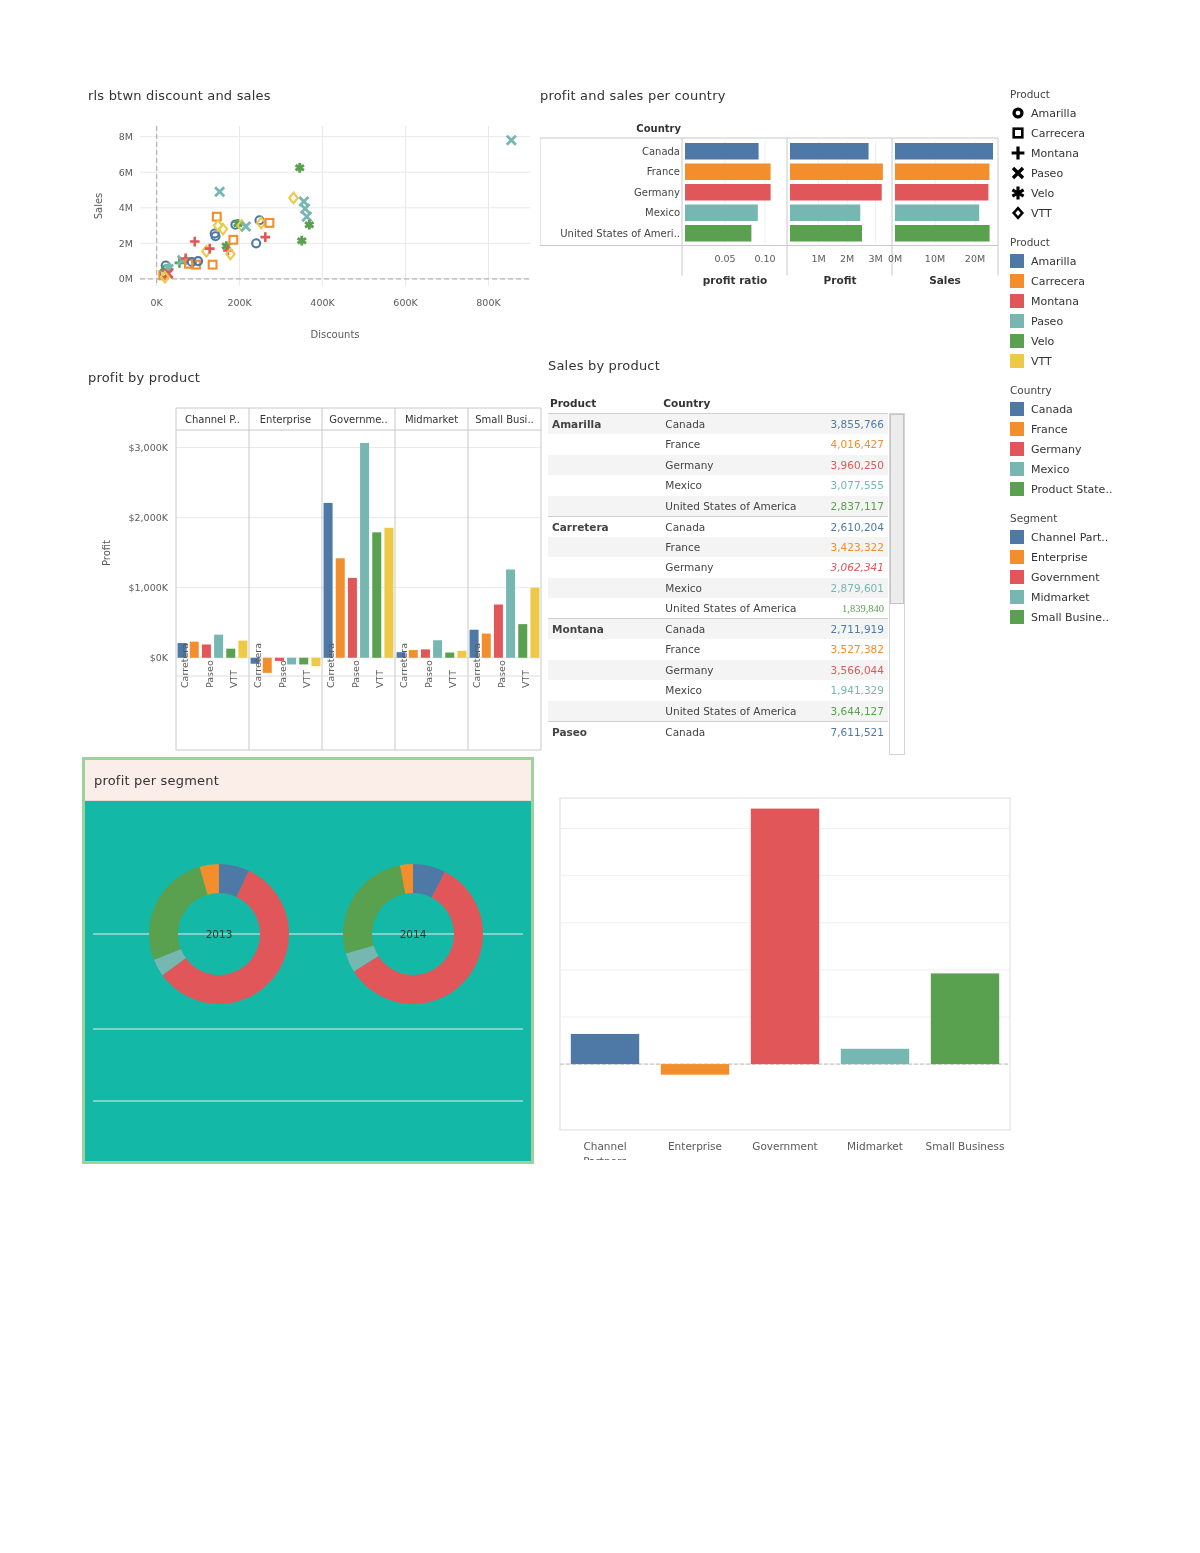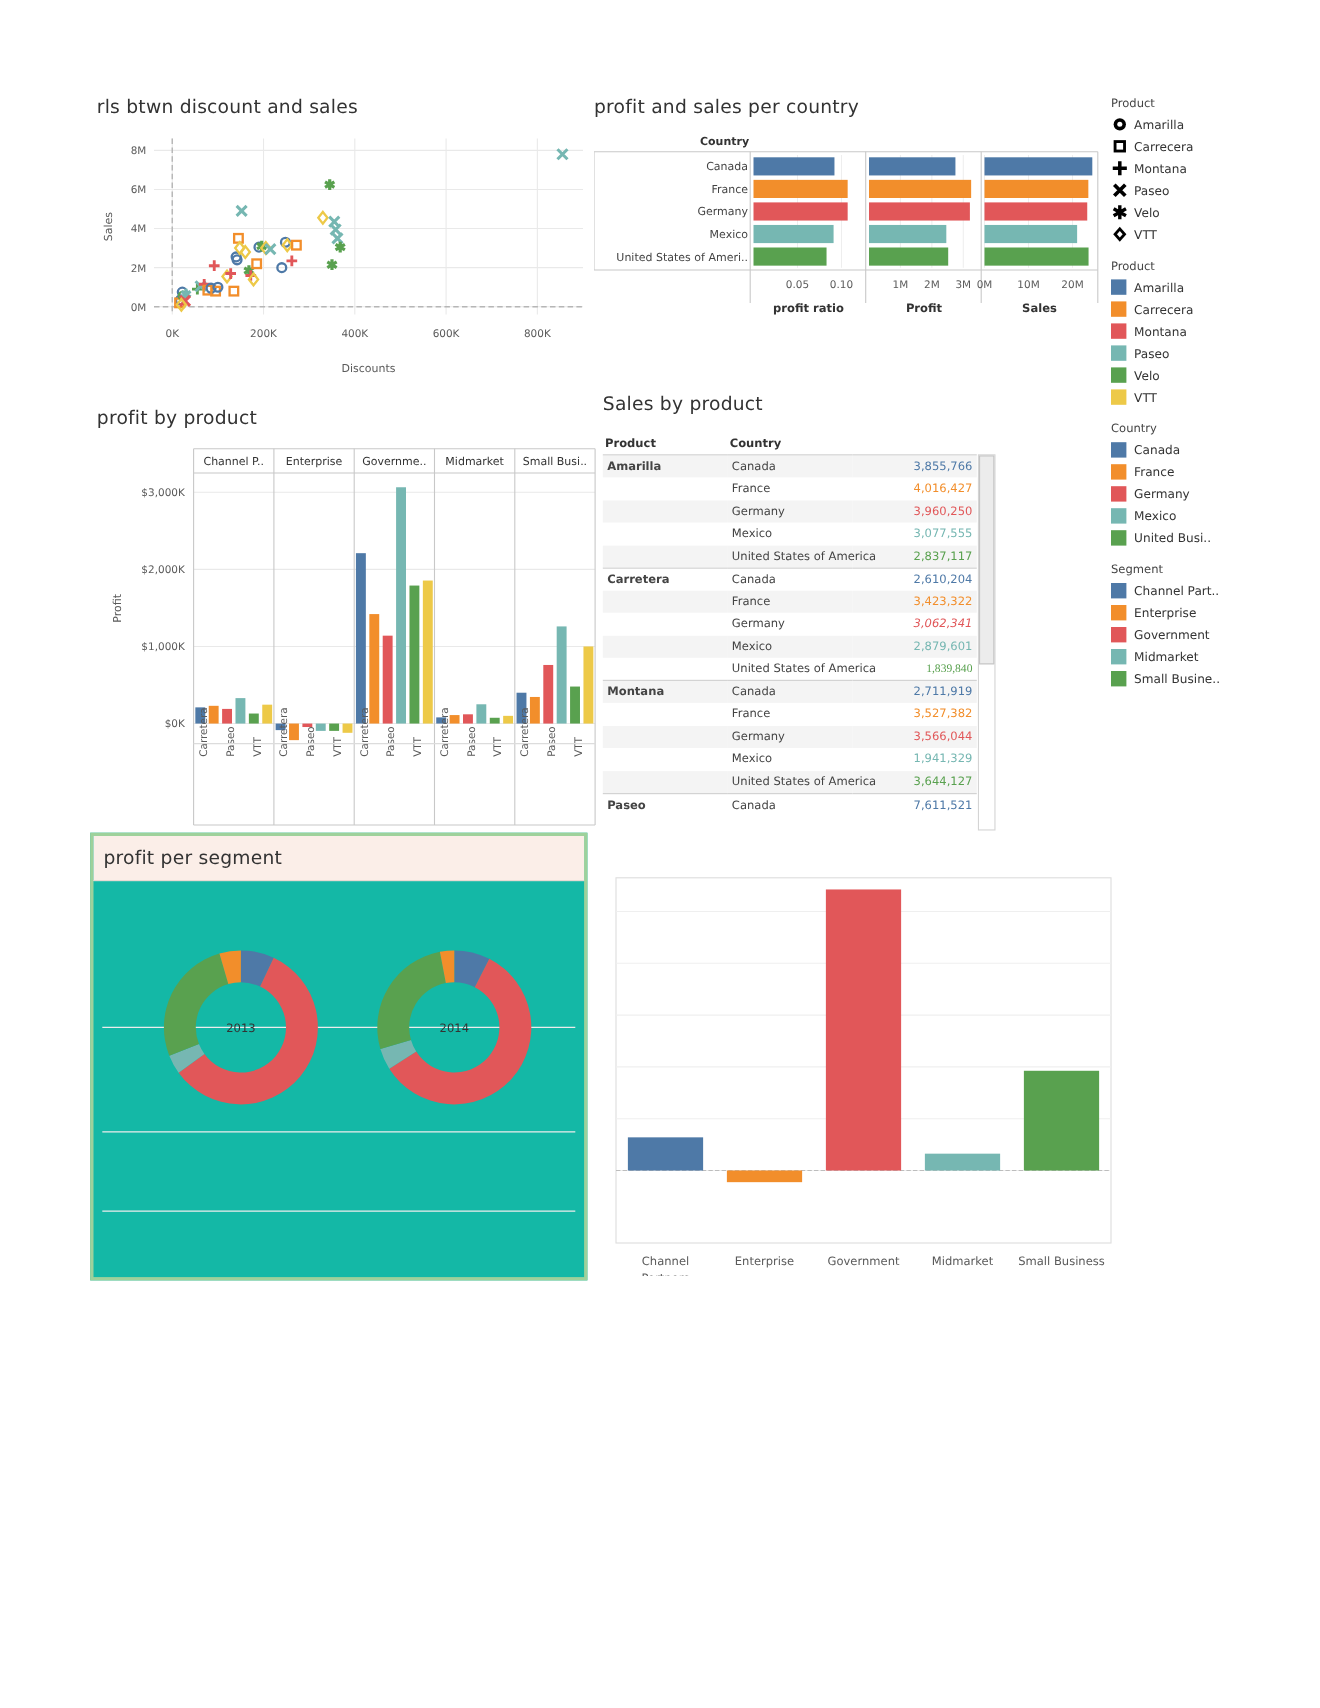--- a/index.html
+++ b/index.html
@@ -7,21 +7,21 @@
   body {
     width:1200px; height:1553px;
     background:#ffffff;
     font-family:"DejaVu Sans", sans-serif;
     color:#333333;
     position:relative;
     overflow:hidden;
   }
   .panel { position:absolute; }
   .viz-title {
-    font-size:17px; color:#333; font-weight:400; letter-spacing:0.2px;
+    font-size:13px; color:#333; font-weight:400; letter-spacing:0.2px;
     white-space:nowrap;
   }
   svg text { font-family:"DejaVu Sans", sans-serif; }
 
   
   #legends { position:absolute; left:1010px; top:88px; width:185px; }
   .legend-block { margin-bottom:13px; }
   .legend-title { font-size:10.5px; color:#444; margin-bottom:3px; }
   .legend-row { display:flex; align-items:center; height:20px; }
   .legend-swatch { width:14px; height:14px; margin-right:7px; flex:0 0 14px; }
@@ -615,21 +615,21 @@
       <div class="legend-row">
         <span class="legend-swatch" style="background: rgb(225, 87, 89);"></span>
         <span class="legend-text">Germany</span>
       </div>
       <div class="legend-row">
         <span class="legend-swatch" style="background: rgb(118, 183, 178);"></span>
         <span class="legend-text">Mexico</span>
       </div>
       <div class="legend-row">
         <span class="legend-swatch" style="background: rgb(89, 161, 79);"></span>
-        <span class="legend-text">United Busi..</span>
+        <span class="legend-text">Product State..</span>
       </div>
     </div>
     <div class="legend-block">
       <div class="legend-title">Segment</div>
       <div class="legend-row">
         <span class="legend-swatch" style="background: rgb(78, 121, 167);"></span>
         <span class="legend-text">Channel Part..</span>
       </div>
       <div class="legend-row">
         <span class="legend-swatch" style="background: rgb(242, 142, 43);"></span>

